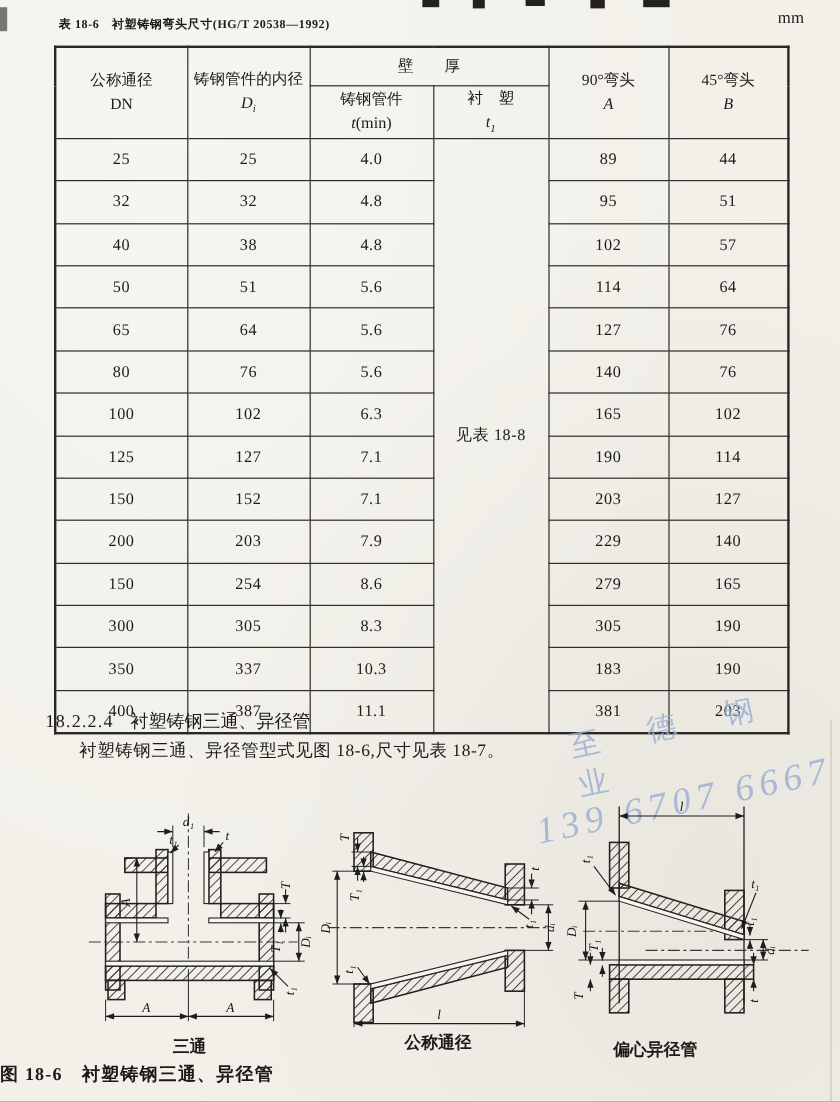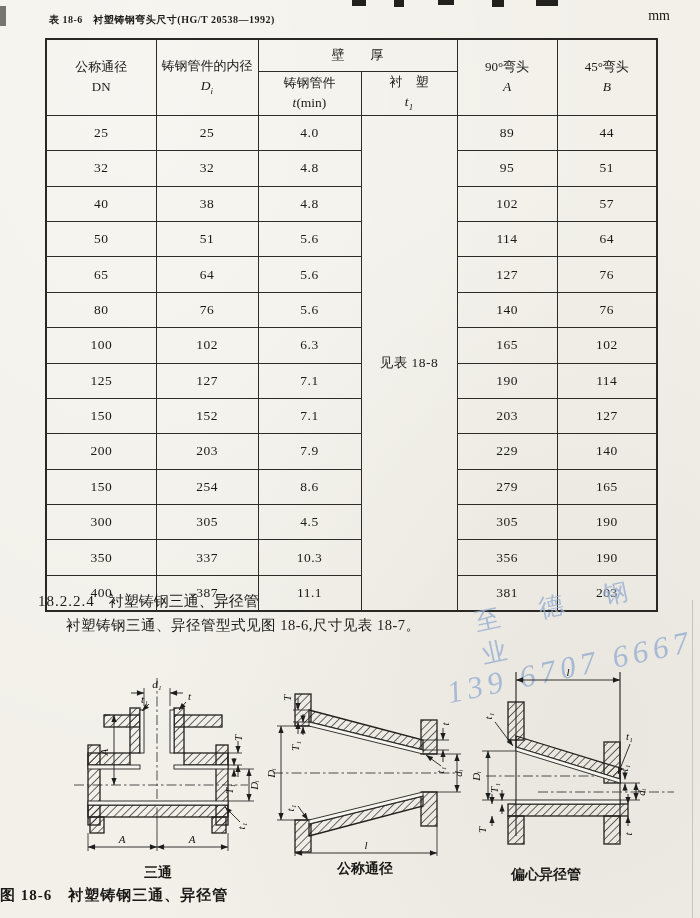--- a/index.html
+++ b/index.html
@@ -197,29 +197,29 @@
         <tr>
           <td>150</td>
           <td>254</td>
           <td>8.6</td>
           <td>279</td>
           <td>165</td>
         </tr>
         <tr>
           <td>300</td>
           <td>305</td>
-          <td>4.5</td>
+          <td>8.3</td>
           <td>305</td>
           <td>190</td>
         </tr>
         <tr>
           <td>350</td>
           <td>337</td>
           <td>10.3</td>
-          <td>356</td>
+          <td>183</td>
           <td>190</td>
         </tr>
         <tr>
           <td>400</td>
           <td>387</td>
           <td>11.1</td>
           <td>381</td>
           <td>203</td>
         </tr>
       </tbody>

